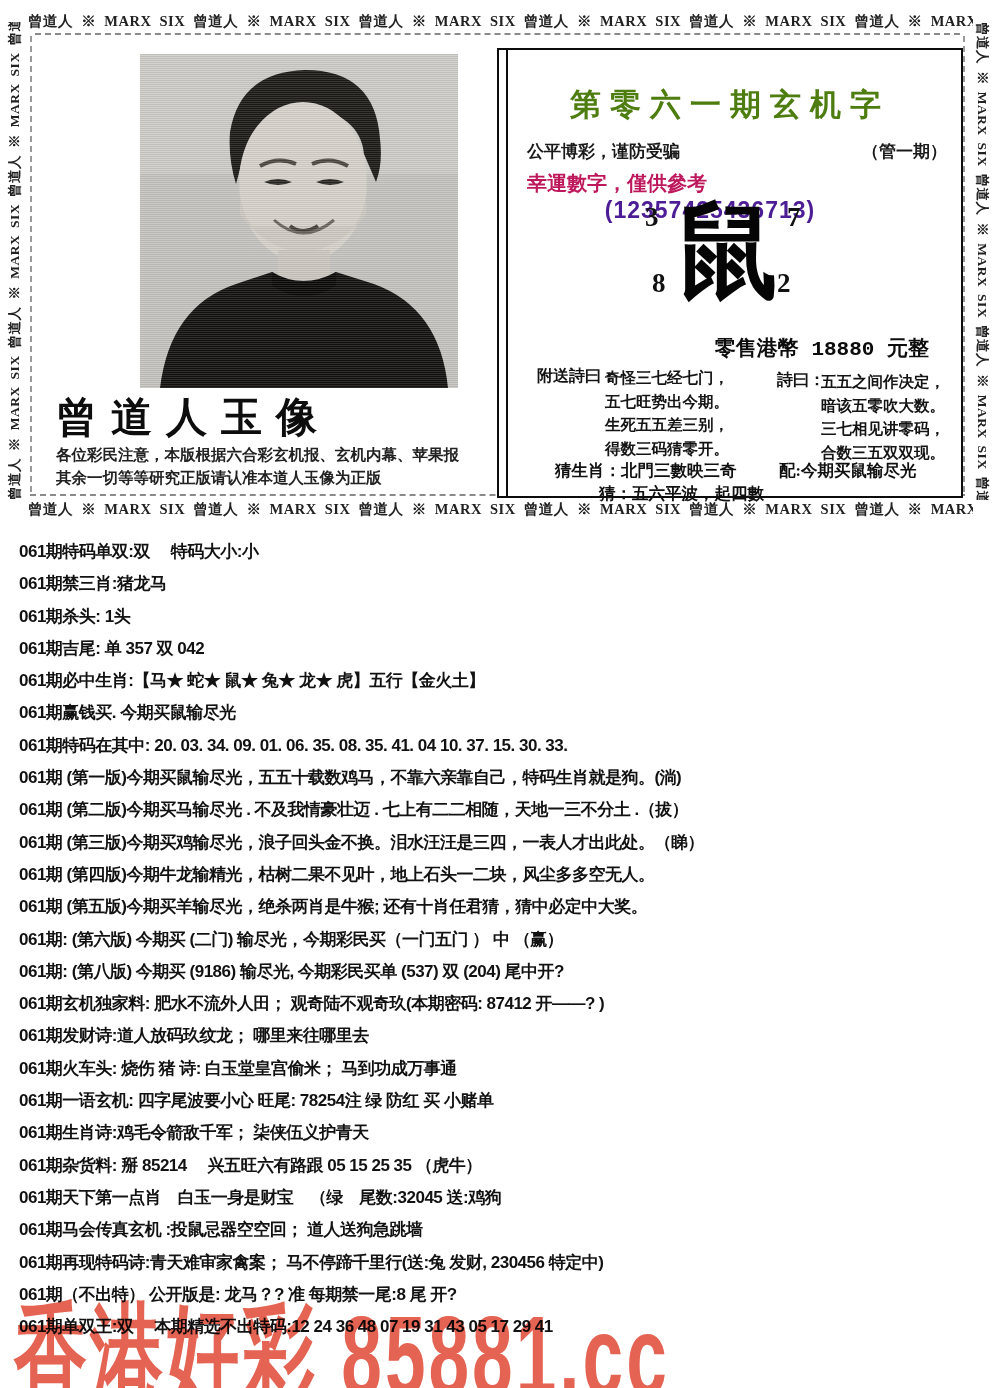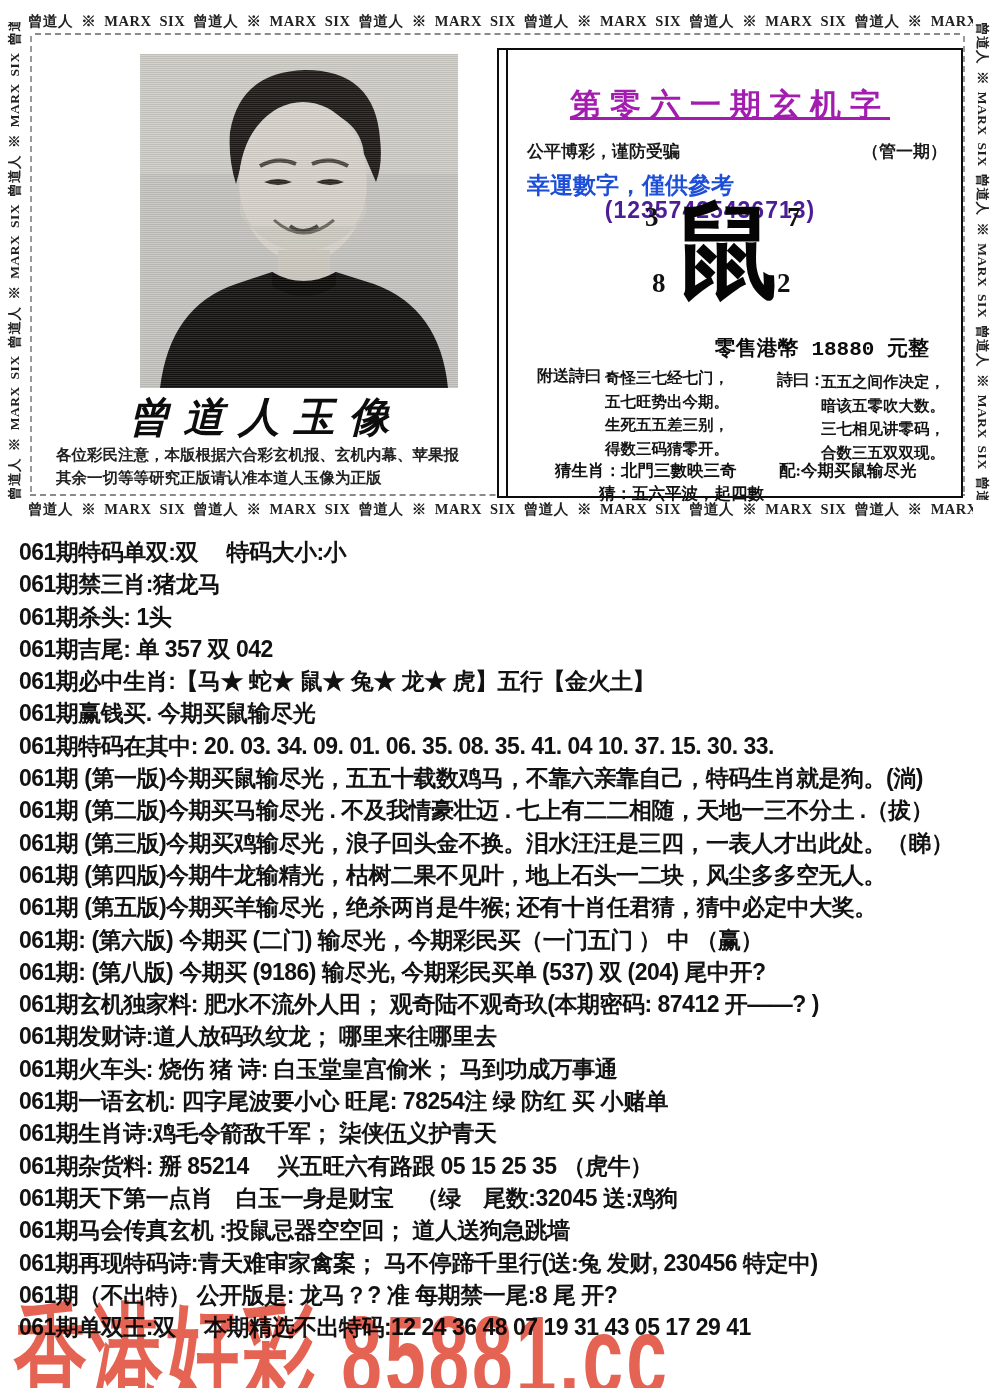--- a/index.html
+++ b/index.html
@@ -33,49 +33,49 @@
   
   .photo{
     position:absolute;left:140px;top:54px;width:318px;height:334px;
     background:#c9c7c2;overflow:hidden;
   }
   .photo-noise{
     position:absolute;left:0;top:0;right:0;bottom:0;
     background:repeating-linear-gradient(0deg,rgba(255,255,255,.12) 0 1px,rgba(0,0,0,.07) 1px 2px);
   }
   .caption{
-    position:absolute;left:56px;top:390px;width:420px;text-align:center;
+    position:absolute;left:56px;top:390px;width:420px;text-align:left;
     font-family:"Liberation Serif",serif;font-weight:700;font-size:41px;
-    letter-spacing:14px;color:#0d0d0d;white-space:nowrap;font-style:italic;
+    letter-spacing:14px;color:#0d0d0d;white-space:nowrap;
   }
   .notes{
     position:absolute;left:56px;top:443px;width:430px;
     font-family:"Liberation Serif",serif;font-weight:700;font-size:15.5px;
     line-height:23px;color:#222;white-space:nowrap;
   }
 
   
   .mbox{
     position:absolute;left:497px;top:48px;width:462px;height:446px;
     border:2px solid #0c0c0c;background:#fff;
   }
   .mbox-innerline{position:absolute;left:7px;top:0;bottom:0;width:2px;background:#0c0c0c;}
   .m-title{
     position:absolute;left:0;right:0;top:34px;text-align:center;
     font-family:"Liberation Serif",serif;font-weight:700;font-size:31px;
-    letter-spacing:9px;color:#a21caf;white-space:nowrap;text-decoration:underline;
+    letter-spacing:9px;color:#4d7c0f;white-space:nowrap;
   }
   .m-slogan-row{
     position:absolute;left:28px;right:14px;top:90px;display:flex;
     justify-content:space-between;align-items:baseline;
     font-family:"Liberation Serif",serif;font-weight:700;font-size:17px;color:#1a1a1a;gap:8px;
   }
   .m-slogan2{
     position:absolute;left:28px;top:120px;
-    font-family:"Liberation Serif",serif;font-weight:700;font-size:23px;color:#1d4ed8;
+    font-family:"Liberation Serif",serif;font-weight:700;font-size:20px;color:#be185d;
   }
   .m-lucky{
     position:absolute;left:0;right:40px;top:147px;text-align:center;
     font-weight:700;font-size:23px;letter-spacing:1px;color:#4c1d95;
   }
   .m-zodiac{
     position:absolute;left:172px;top:148px;width:112px;height:112px;
     font-family:"Liberation Serif",serif;font-weight:700;font-size:104px;
     line-height:108px;color:#050505;text-align:center;
   }
@@ -113,21 +113,21 @@
   .m-match{position:absolute;left:280px;top:0;}
   .m-guess2{
     position:absolute;left:100px;top:433px;
     font-family:"Liberation Serif",serif;font-weight:700;font-size:16.5px;color:#101010;
     white-space:nowrap;
   }
 
   
   .tips{
     position:absolute;left:19px;top:536px;width:976px;
-    font-size:23px;font-weight:700;line-height:32.3px;color:#121212;
+    font-size:17px;font-weight:700;line-height:32.3px;color:#121212;
     letter-spacing:-0.5px;
   }
   .tip-line{white-space:nowrap;overflow:hidden;}
 
   
   .watermark{
     position:absolute;left:14px;top:1282px;
     font-size:73px;font-weight:700;letter-spacing:3px;white-space:nowrap;
     transform:scaleY(1.55);transform-origin:top left;
     color:rgba(224,77,58,0.88);mix-blend-mode:multiply;

